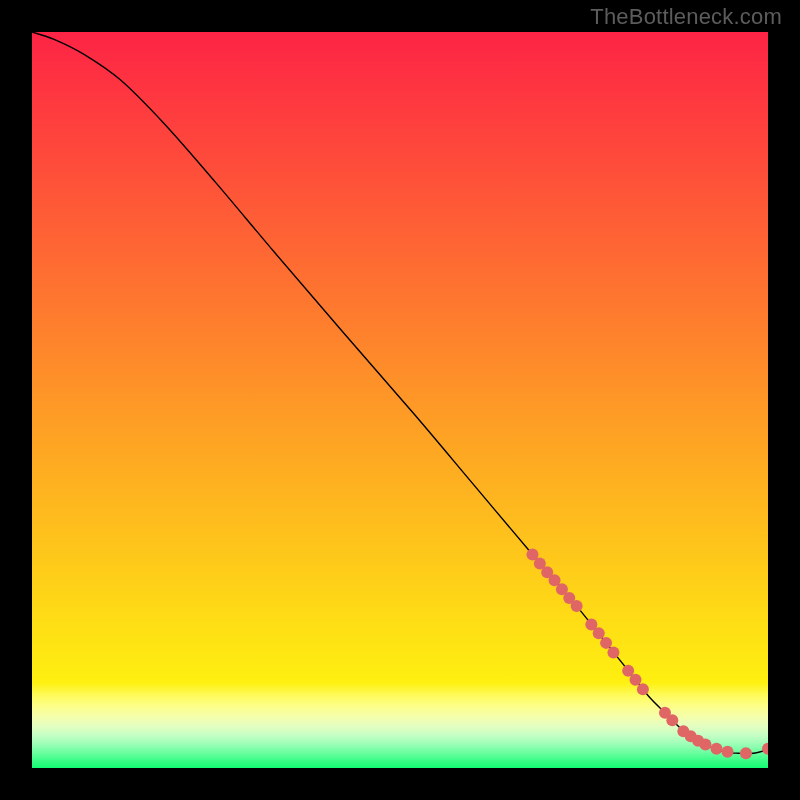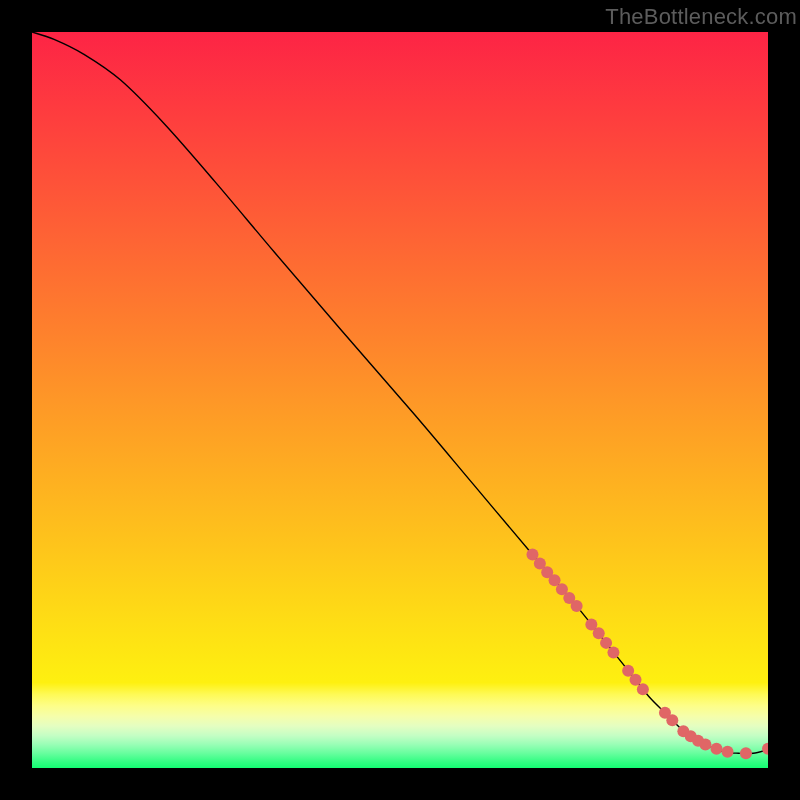--- a/index.html
+++ b/index.html
@@ -13,21 +13,21 @@
   }
   .frame {
     position: relative;
     width: 800px;
     height: 800px;
     background: #000000;
   }
   .watermark {
     position: absolute;
     top: 4px;
-    right: 3px;
+    right: 18px;
     color: #5c5c5c;
     font-size: 22px;
     font-weight: 500;
     letter-spacing: 0.2px;
     user-select: none;
   }
   .plot-area {
     position: absolute;
     left: 32px;
     top: 32px;

